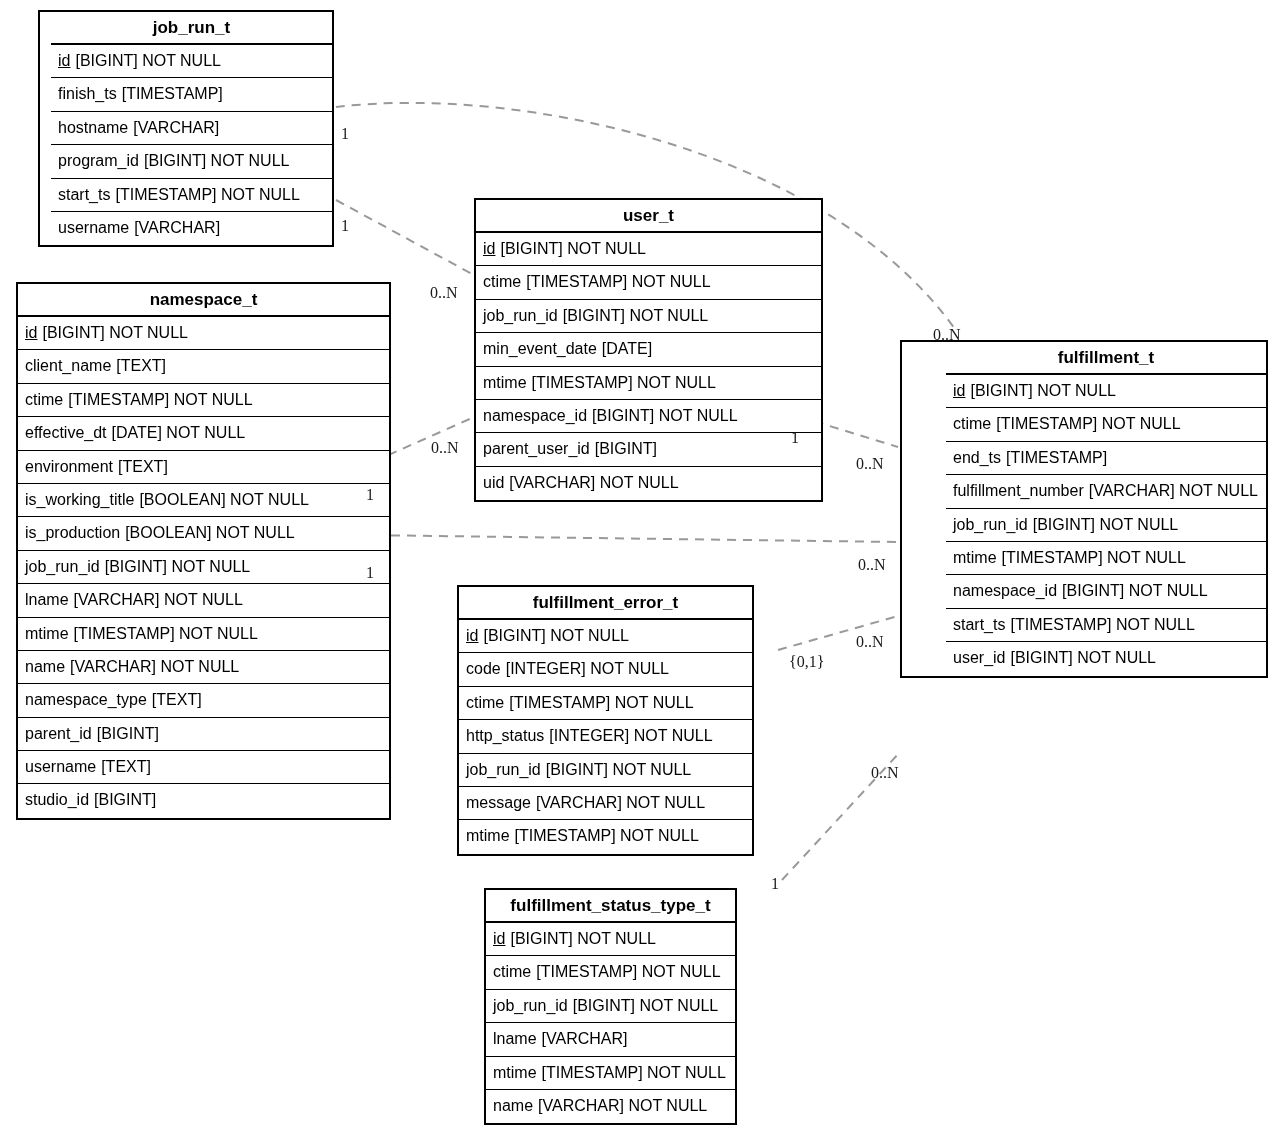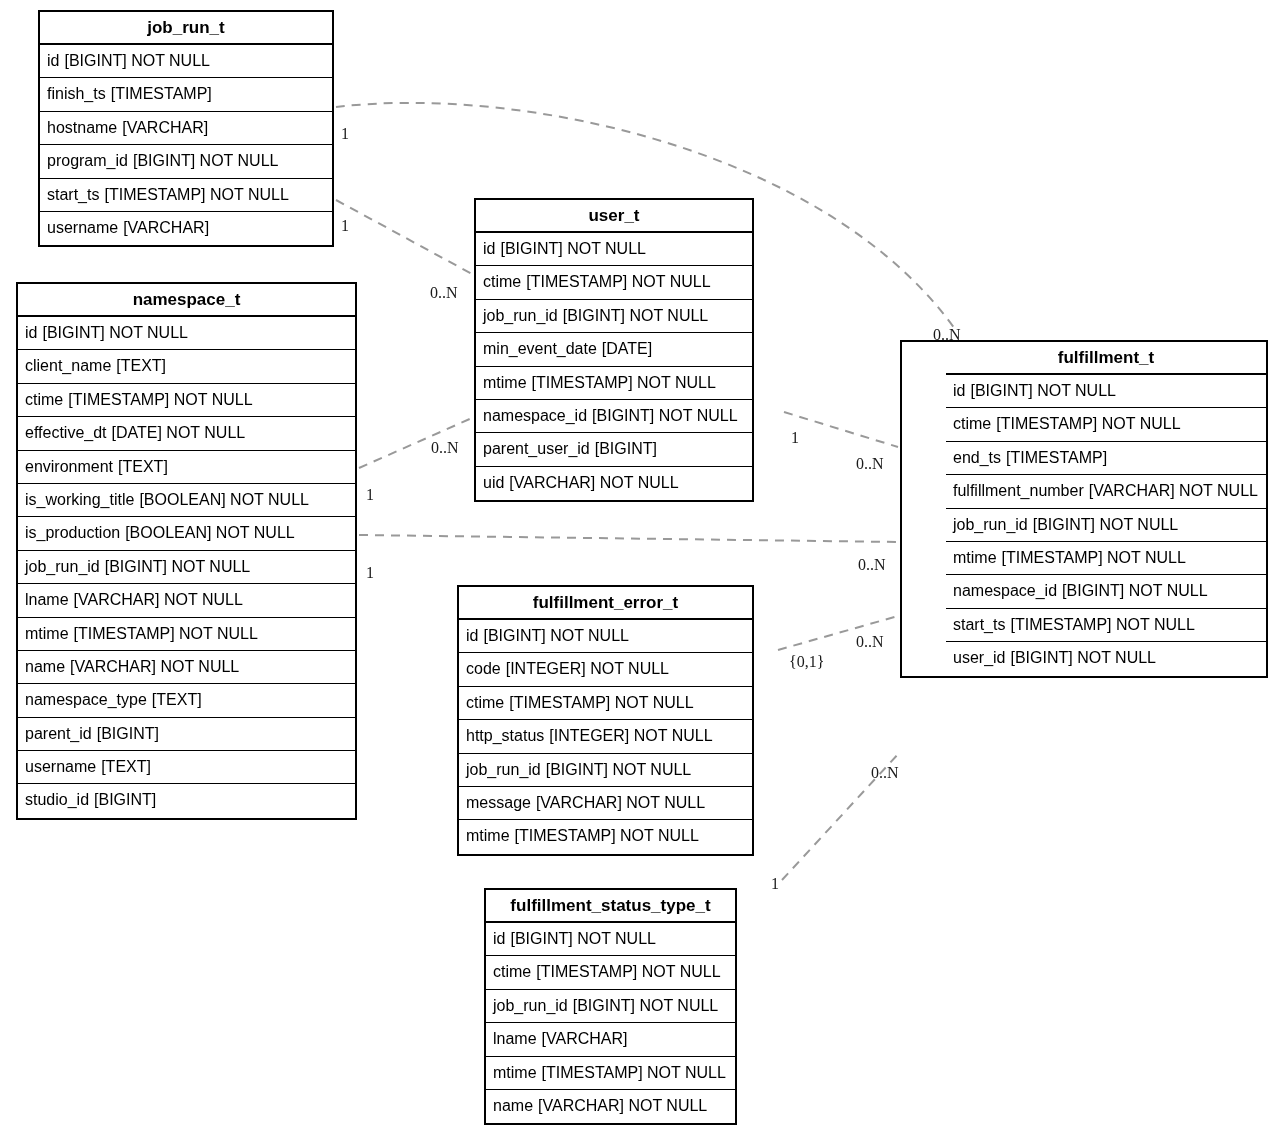--- a/index.html
+++ b/index.html
@@ -52,20 +52,21 @@
     padding-left: 7px;
     font-size: 16px;
     line-height: 32px;
     white-space: nowrap;
     overflow: hidden;
   }
   .attr-row:last-child {
     border-bottom: none;
   }
   .attr-row .pk {
+    text-decoration: underline;
   }
   .attr-row .typ {
     margin-left: 5px;
     text-align: right;
   }
   .card-label {
     position: absolute;
     font-family: "Liberation Serif", serif;
     font-size: 16px;
     color: #1a1a1a;
@@ -79,48 +80,48 @@
 <div id="canvas">
   <svg id="edge-layer" viewBox="0 0 1282 1133" xmlns="http://www.w3.org/2000/svg">
       <path d="M 336 107 C 520 85, 830 150, 957 332" fill="none" stroke="#999999" stroke-width="2" stroke-dasharray="9 7"></path>
       <path d="M 336 200 L 472 274" fill="none" stroke="#999999" stroke-width="2" stroke-dasharray="9 7"></path>
       <path d="M 359 468 L 472 418" fill="none" stroke="#999999" stroke-width="2" stroke-dasharray="9 7"></path>
       <path d="M 359 535 L 898 542" fill="none" stroke="#999999" stroke-width="2" stroke-dasharray="9 7"></path>
       <path d="M 784 412 L 898 447" fill="none" stroke="#999999" stroke-width="2" stroke-dasharray="9 7"></path>
       <path d="M 778 650 L 898 616" fill="none" stroke="#999999" stroke-width="2" stroke-dasharray="9 7"></path>
       <path d="M 782 880 L 900 752" fill="none" stroke="#999999" stroke-width="2" stroke-dasharray="9 7"></path>
     </svg>
-<div class="entity" style="left: 38px; top: 10px; width: 296px;">
+<div class="entity" style="left: 38px; top: 10px; width: 296px; padding-left: 11px;">
       <div class="entity-title">job_run_t</div>
       <div class="attr-row"><span class="pk">id</span><span class="typ">[BIGINT] NOT NULL</span></div>
       <div class="attr-row"><span class="">finish_ts</span><span class="typ">[TIMESTAMP]</span></div>
       <div class="attr-row"><span class="">hostname</span><span class="typ">[VARCHAR]</span></div>
       <div class="attr-row"><span class="">program_id</span><span class="typ">[BIGINT] NOT NULL</span></div>
       <div class="attr-row"><span class="">start_ts</span><span class="typ">[TIMESTAMP] NOT NULL</span></div>
       <div class="attr-row"><span class="">username</span><span class="typ">[VARCHAR]</span></div>
     </div>
-    <div class="entity" style="left: 16px; top: 282px; width: 341px;">
+    <div class="entity" style="left: 16px; top: 282px; width: 375px;">
       <div class="entity-title">namespace_t</div>
       <div class="attr-row"><span class="pk">id</span><span class="typ">[BIGINT] NOT NULL</span></div>
       <div class="attr-row"><span class="">client_name</span><span class="typ">[TEXT]</span></div>
       <div class="attr-row"><span class="">ctime</span><span class="typ">[TIMESTAMP] NOT NULL</span></div>
       <div class="attr-row"><span class="">effective_dt</span><span class="typ">[DATE] NOT NULL</span></div>
       <div class="attr-row"><span class="">environment</span><span class="typ">[TEXT]</span></div>
       <div class="attr-row"><span class="">is_working_title</span><span class="typ">[BOOLEAN] NOT NULL</span></div>
       <div class="attr-row"><span class="">is_production</span><span class="typ">[BOOLEAN] NOT NULL</span></div>
       <div class="attr-row"><span class="">job_run_id</span><span class="typ">[BIGINT] NOT NULL</span></div>
       <div class="attr-row"><span class="">lname</span><span class="typ">[VARCHAR] NOT NULL</span></div>
       <div class="attr-row"><span class="">mtime</span><span class="typ">[TIMESTAMP] NOT NULL</span></div>
       <div class="attr-row"><span class="">name</span><span class="typ">[VARCHAR] NOT NULL</span></div>
       <div class="attr-row"><span class="">namespace_type</span><span class="typ">[TEXT]</span></div>
       <div class="attr-row"><span class="">parent_id</span><span class="typ">[BIGINT]</span></div>
       <div class="attr-row"><span class="">username</span><span class="typ">[TEXT]</span></div>
       <div class="attr-row"><span class="">studio_id</span><span class="typ">[BIGINT]</span></div>
     </div>
-    <div class="entity" style="left: 474px; top: 198px; width: 280px;">
+    <div class="entity" style="left: 474px; top: 198px; width: 349px;">
       <div class="entity-title">user_t</div>
       <div class="attr-row"><span class="pk">id</span><span class="typ">[BIGINT] NOT NULL</span></div>
       <div class="attr-row"><span class="">ctime</span><span class="typ">[TIMESTAMP] NOT NULL</span></div>
       <div class="attr-row"><span class="">job_run_id</span><span class="typ">[BIGINT] NOT NULL</span></div>
       <div class="attr-row"><span class="">min_event_date</span><span class="typ">[DATE]</span></div>
       <div class="attr-row"><span class="">mtime</span><span class="typ">[TIMESTAMP] NOT NULL</span></div>
       <div class="attr-row"><span class="">namespace_id</span><span class="typ">[BIGINT] NOT NULL</span></div>
       <div class="attr-row"><span class="">parent_user_id</span><span class="typ">[BIGINT]</span></div>
       <div class="attr-row"><span class="">uid</span><span class="typ">[VARCHAR] NOT NULL</span></div>
     </div>

